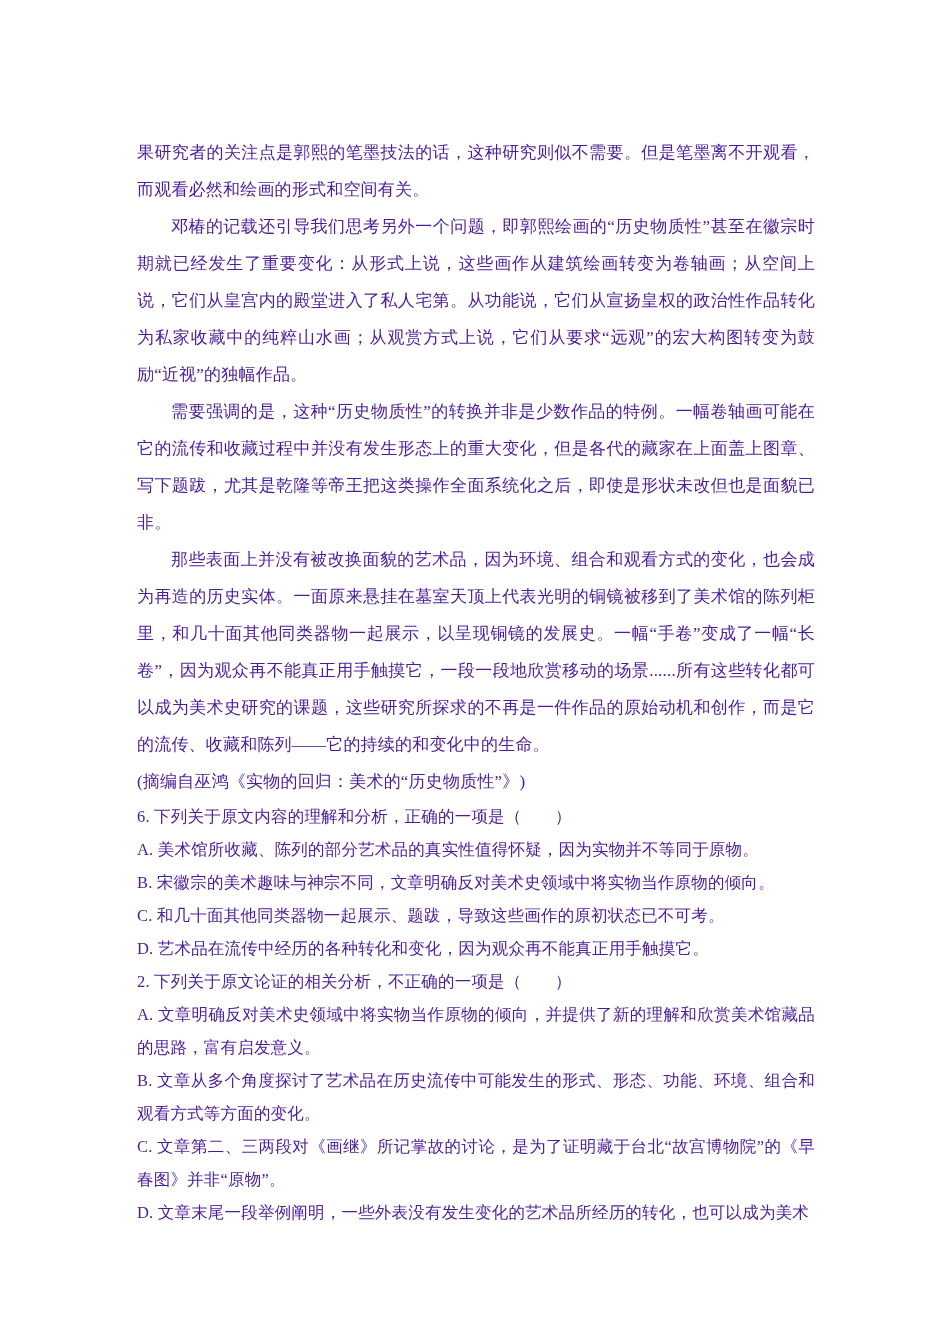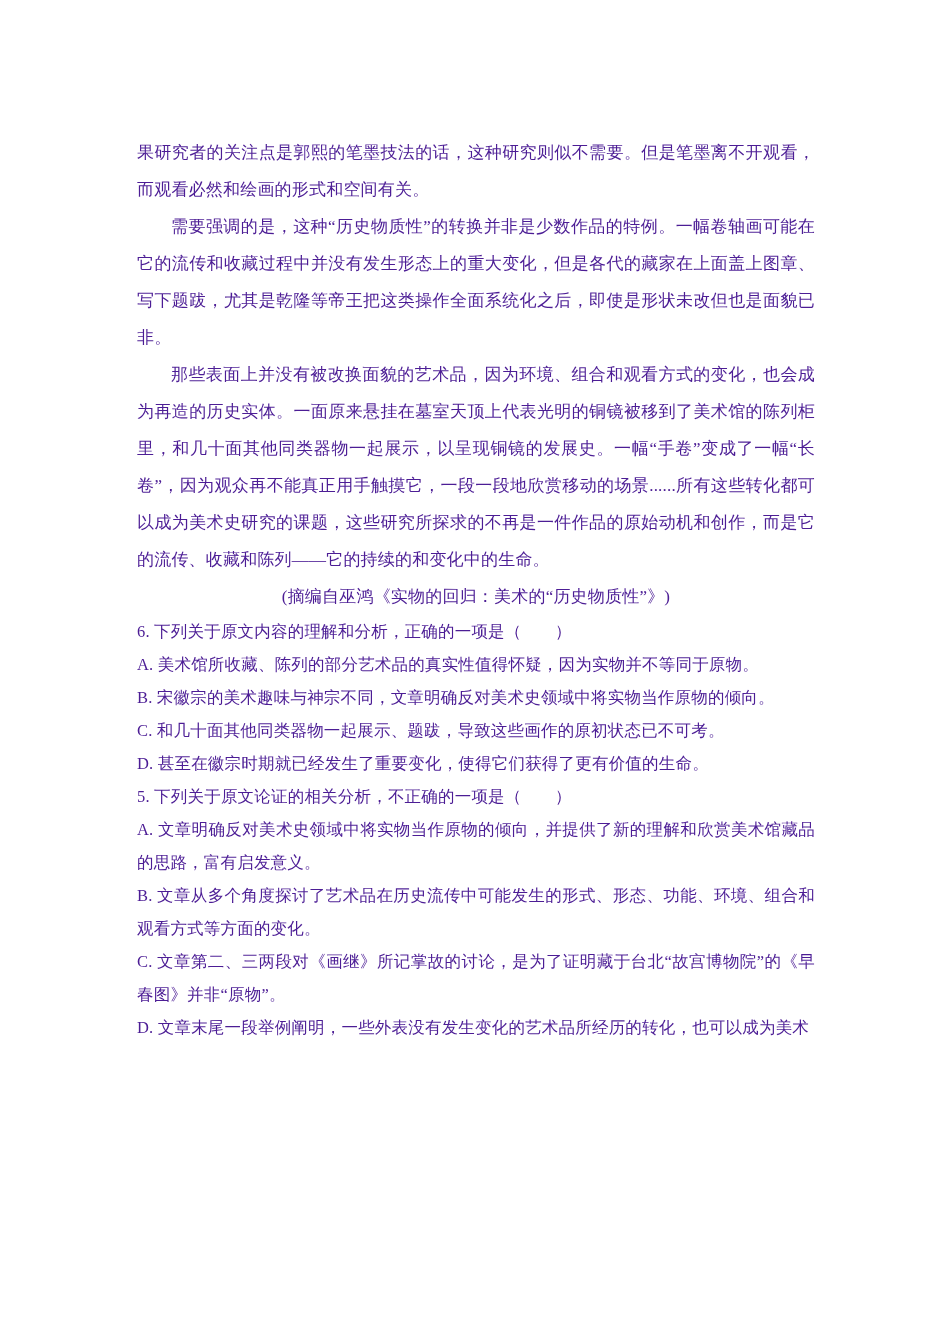--- a/index.html
+++ b/index.html
@@ -29,49 +29,50 @@
       font-size: 17px;
       line-height: 37px;
       text-align: justify;
       letter-spacing: 0.2px;
     }
     .para.indent { text-indent: 2em; }
     .attribution {
       margin: 0;
       font-size: 17px;
       line-height: 37px;
-      text-align: center;
+      text-align: left;
       letter-spacing: 0.2px;
     }
     .qline {
       margin: 0;
       font-size: 16.5px;
       line-height: 33px;
       text-align: justify;
       letter-spacing: 0.2px;
     }
   </style>
 </head>
 <body>
 
 <div class="page">
   <div class="content">
 
     <p class="para">果研究者的关注点是郭熙的笔墨技法的话，这种研究则似不需要。但是笔墨离不开观看，而观看必然和绘画的形式和空间有关。</p>
+    <p class="para indent">邓椿的记载还引导我们思考另外一个问题，即郭熙绘画的“历史物质性”甚至在徽宗时期就已经发生了重要变化：从形式上说，这些画作从建筑绘画转变为卷轴画；从空间上说，它们从皇宫内的殿堂进入了私人宅第。从功能说，它们从宣扬皇权的政治性作品转化为私家收藏中的纯粹山水画；从观赏方式上说，它们从要求“远观”的宏大构图转变为鼓励“近视”的独幅作品。</p>
     <p class="para indent">需要强调的是，这种“历史物质性”的转换并非是少数作品的特例。一幅卷轴画可能在它的流传和收藏过程中并没有发生形态上的重大变化，但是各代的藏家在上面盖上图章、写下题跋，尤其是乾隆等帝王把这类操作全面系统化之后，即使是形状未改但也是面貌已非。</p>
     <p class="para indent">那些表面上并没有被改换面貌的艺术品，因为环境、组合和观看方式的变化，也会成为再造的历史实体。一面原来悬挂在墓室天顶上代表光明的铜镜被移到了美术馆的陈列柜里，和几十面其他同类器物一起展示，以呈现铜镜的发展史。一幅“手卷”变成了一幅“长卷”，因为观众再不能真正用手触摸它，一段一段地欣赏移动的场景......所有这些转化都可以成为美术史研究的课题，这些研究所探求的不再是一件作品的原始动机和创作，而是它的流传、收藏和陈列——它的持续的和变化中的生命。</p>
 
     <p class="attribution">(摘编自巫鸿《实物的回归：美术的“历史物质性”》)</p>
 
     <p class="qline">6. 下列关于原文内容的理解和分析，正确的一项是（　　）</p>
     <p class="qline">A. 美术馆所收藏、陈列的部分艺术品的真实性值得怀疑，因为实物并不等同于原物。</p>
     <p class="qline">B. 宋徽宗的美术趣味与神宗不同，文章明确反对美术史领域中将实物当作原物的倾向。</p>
     <p class="qline">C. 和几十面其他同类器物一起展示、题跋，导致这些画作的原初状态已不可考。</p>
-    <p class="qline">D. 甚至在徽宗时期就已经发生了重要变化，使得它们获得了更有价值的生命。</p>
+    <p class="qline">D. 艺术品在流传中经历的各种转化和变化，因为观众再不能真正用手触摸它。</p>
 
-    <p class="qline">5. 下列关于原文论证的相关分析，不正确的一项是（　　）</p>
+    <p class="qline">2. 下列关于原文论证的相关分析，不正确的一项是（　　）</p>
     <p class="qline">A. 文章明确反对美术史领域中将实物当作原物的倾向，并提供了新的理解和欣赏美术馆藏品的思路，富有启发意义。</p>
     <p class="qline">B. 文章从多个角度探讨了艺术品在历史流传中可能发生的形式、形态、功能、环境、组合和观看方式等方面的变化。</p>
     <p class="qline">C. 文章第二、三两段对《画继》所记掌故的讨论，是为了证明藏于台北“故宫博物院”的《早春图》并非“原物”。</p>
     <p class="qline">D. 文章末尾一段举例阐明，一些外表没有发生变化的艺术品所经历的转化，也可以成为美术</p>
 
   </div>
 </div>
 
 </body></html>

